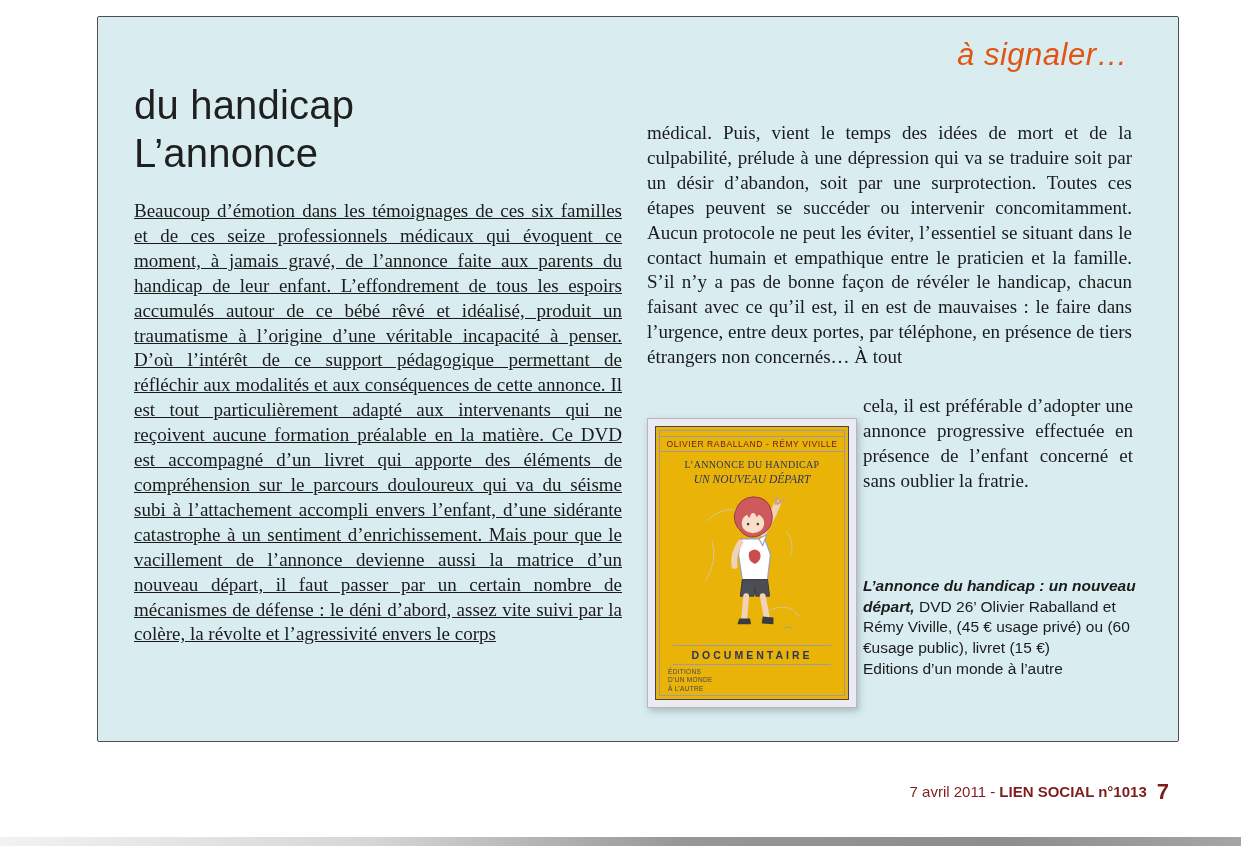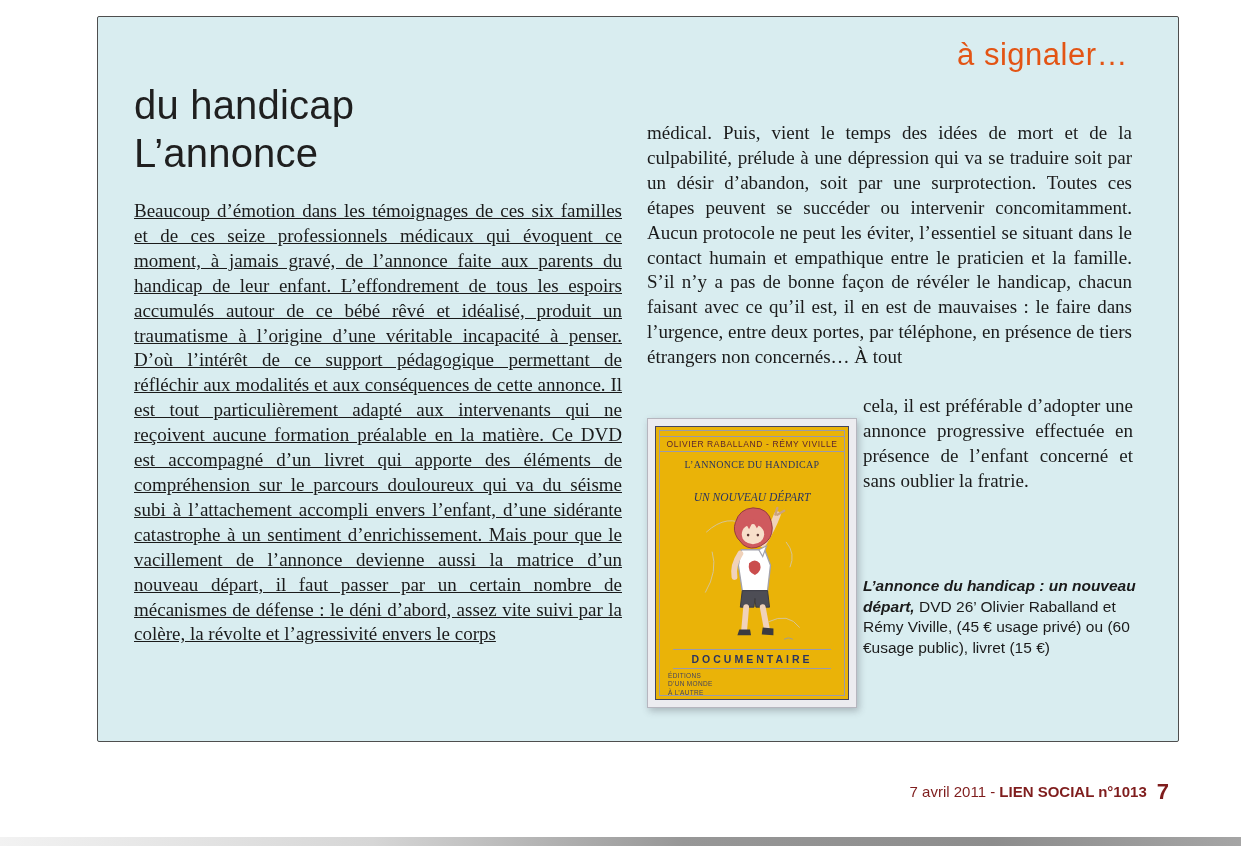--- a/index.html
+++ b/index.html
@@ -14,21 +14,21 @@
 
   
   .content-box {
     position:absolute; left:97px; top:16px; width:1082px; height:726px;
     background:#d9edf0; border:1px solid #4e4e4e; border-radius:2px;
   }
 
   .signaler {
     position:absolute; top:20px; right:50px;
     font-family:"Liberation Sans", sans-serif;
-    font-size:31px; letter-spacing:0.5px;
+    font-style:italic; font-size:31px; letter-spacing:0.5px;
     color:#e35414;
   }
 
   .title {
     position:absolute; left:36px; top:64px;
     font-family:"Liberation Sans", sans-serif;
     font-weight:normal; font-size:40px; line-height:1.2;
     color:#1f1f1f; letter-spacing:0.2px;
   }
   .title span { display:block; }
@@ -62,21 +62,21 @@
     border-top:1px solid #9a9aab; border-bottom:1px solid #9a9aab;
     padding:2px 6px; margin-top:4px; white-space:nowrap;
   }
   .dvd-title {
     font-family:"Liberation Serif", serif; font-weight:normal;
     font-size:10px; color:#2b3560; letter-spacing:0.3px; margin-top:7px;
     white-space:nowrap;
   }
   .dvd-subtitle {
     font-family:"Liberation Serif", serif; font-style:italic;
-    font-size:11.5px; color:#2b3560; margin-top:21px;
+    font-size:11.5px; color:#2b3560; margin-top:3px;
   }
   .dvd-art-wrap { flex:1; display:flex; align-items:center; justify-content:center; width:100%; }
   .dvd-genre {
     font-family:"Liberation Sans", sans-serif; font-weight:bold;
     font-size:10.5px; letter-spacing:3px; color:#2b3560;
     border-top:1px solid #9a9aab; border-bottom:1px solid #9a9aab;
     padding:3px 0; width:88%; text-align:center;
   }
   .dvd-publisher {
     font-family:"Liberation Sans", sans-serif;
@@ -166,20 +166,21 @@
         <div class="dvd-publisher">ÉDITIONS
 D’UN MONDE
 À L’AUTRE</div>
       </div>
     </div>
 
     <div class="caption">
       <p>
         <span class="cap-title">L’annonce du handicap : un nouveau départ,</span><span> DVD 26’ Olivier Raballand et Rémy Viville, (45 € usage privé) ou (60 €usage public), livret (15 €)</span>
       </p>
+      <div class="cap-line">Editions d’un monde à l’autre</div>
     </div>
 
   </div>
 
   <div class="footer">
     <span class="f-date">7 avril 2011 - </span><span class="f-journal">LIEN SOCIAL n°1013</span><span class="f-page">7</span>
   </div>
 
   <div class="scan-edge"></div>
 

